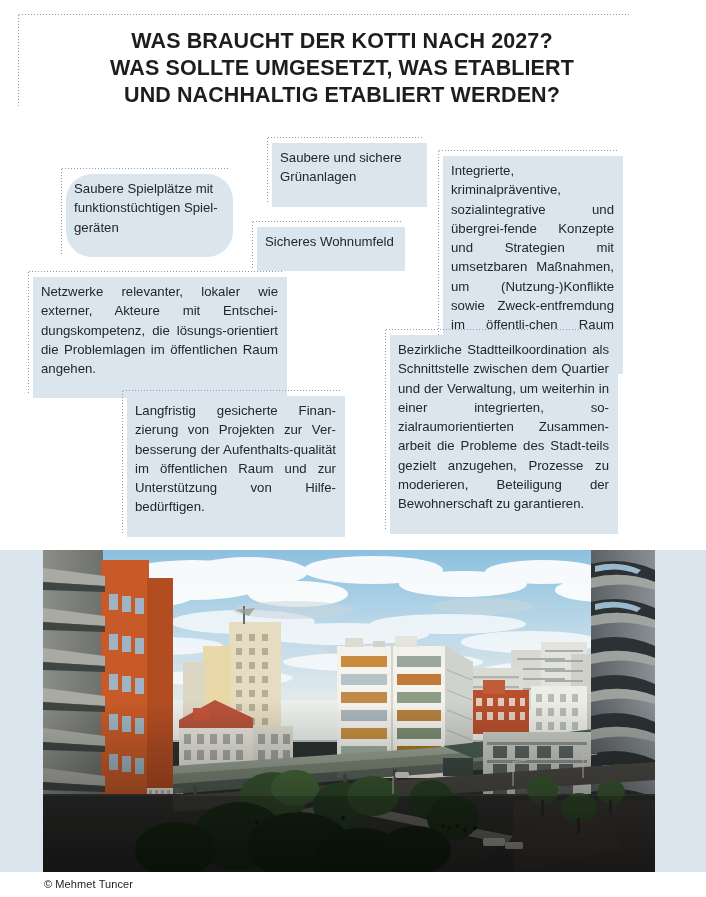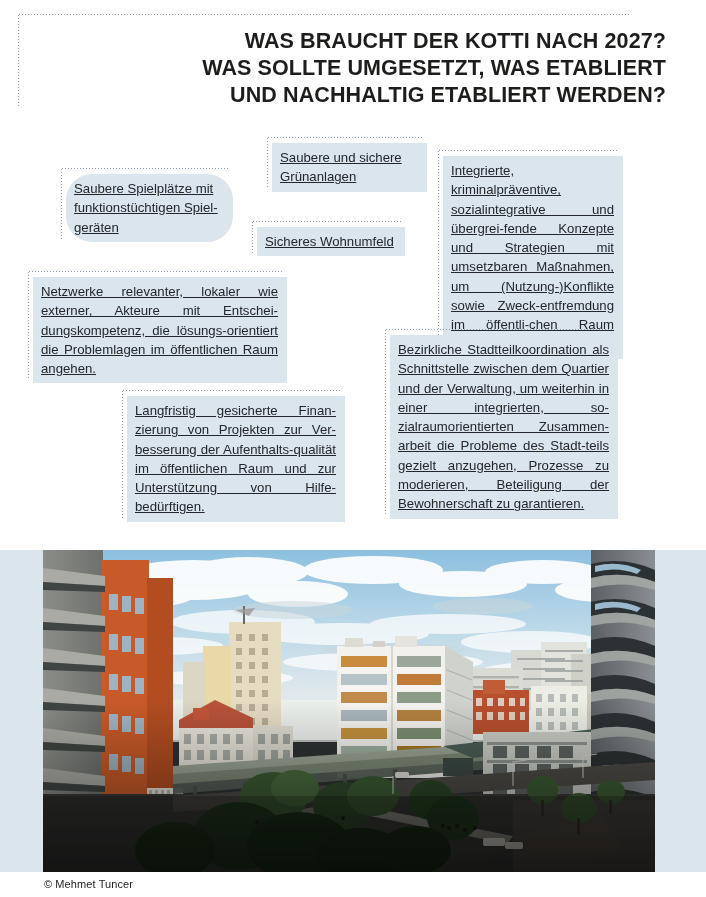--- a/index.html
+++ b/index.html
@@ -30,41 +30,40 @@
     background-image: radial-gradient(circle, #8e9bb5 0.6px, transparent 0.7px);
     background-size: 1px 3px;
     background-repeat: repeat-y;
   }
 
   
   #heading {
     position: absolute;
     left: 18px; top: 28px;
     width: 648px;
-    text-align: right;
+    text-align: center;
     color: #1d1d1b;
     font-weight: bold;
     font-size: 21.5px;
     line-height: 27px;
     letter-spacing: 0.1px;
   }
   #heading .hl { display: block; white-space: nowrap; }
 
   
   .box {
     position: absolute;
     background: #dbe5ee;
     color: #23272b;
     font-size: 13.2px;
     line-height: 19.3px;
-    padding: 5px 9px 5px 8px;
+    padding: 5px 9px 20px 8px;
     text-align: justify;
     text-justify: inter-word;
     hyphens: manual;
-    text-decoration: underline;
   }
   .box.noj { text-align: left; }
   .box::before { 
     content: "";
     position: absolute;
     left: -5px; right: 4px; top: -6px;
     height: 1px;
     background-image: radial-gradient(circle, #8e9bb5 0.6px, transparent 0.7px);
     background-size: 3px 1px;
     background-repeat: repeat-x;

